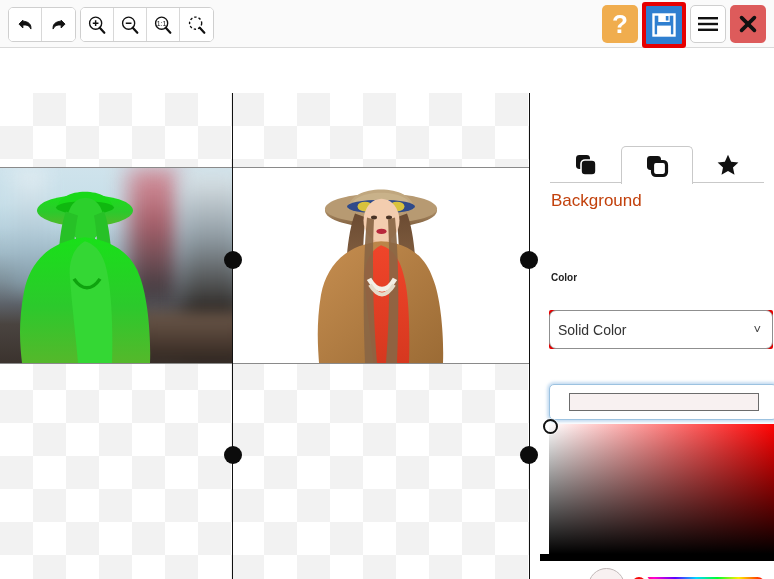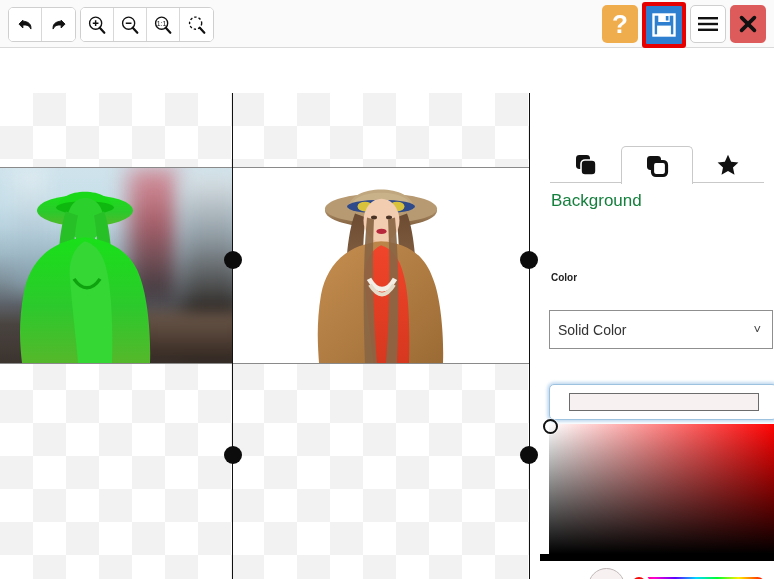--- a/index.html
+++ b/index.html
@@ -163,37 +163,37 @@
   }
   .tab.active {
     background: #ffffff;
     border-color: #c9c9c9;
     margin-bottom: -1px;
     height: 38px;
   }
 
   .section-title {
     position: absolute; left: 11px; top: 98px;
-    font-size: 17px; color: #15803d; font-weight: 400;
+    font-size: 17px; color: #c2410c; font-weight: 400;
   }
 
   .select-highlight {
     position: absolute; left: 9px; top: 217px;
     width: 224px; height: 39px;
     border: 4px solid #e60000;
     border-radius: 2px;
     background: #e60000;
     padding: 0;
   }
   .sel {
     position: absolute; left: 0; top: 0;
     width: 100%; height: 100%;
     background: #ffffff;
     border: 1px solid #8f8f8f;
-    border-radius: 0;
+    border-radius: 7px;
     font-family: "Liberation Sans", sans-serif;
     font-size: 14px; color: #333;
     padding: 0 8px;
     appearance: none; -webkit-appearance: none;
     cursor: pointer;
   }
   .sel-arrow {
     position: absolute; right: 12px; top: 50%;
     transform: translateY(-55%);
     pointer-events: none;

